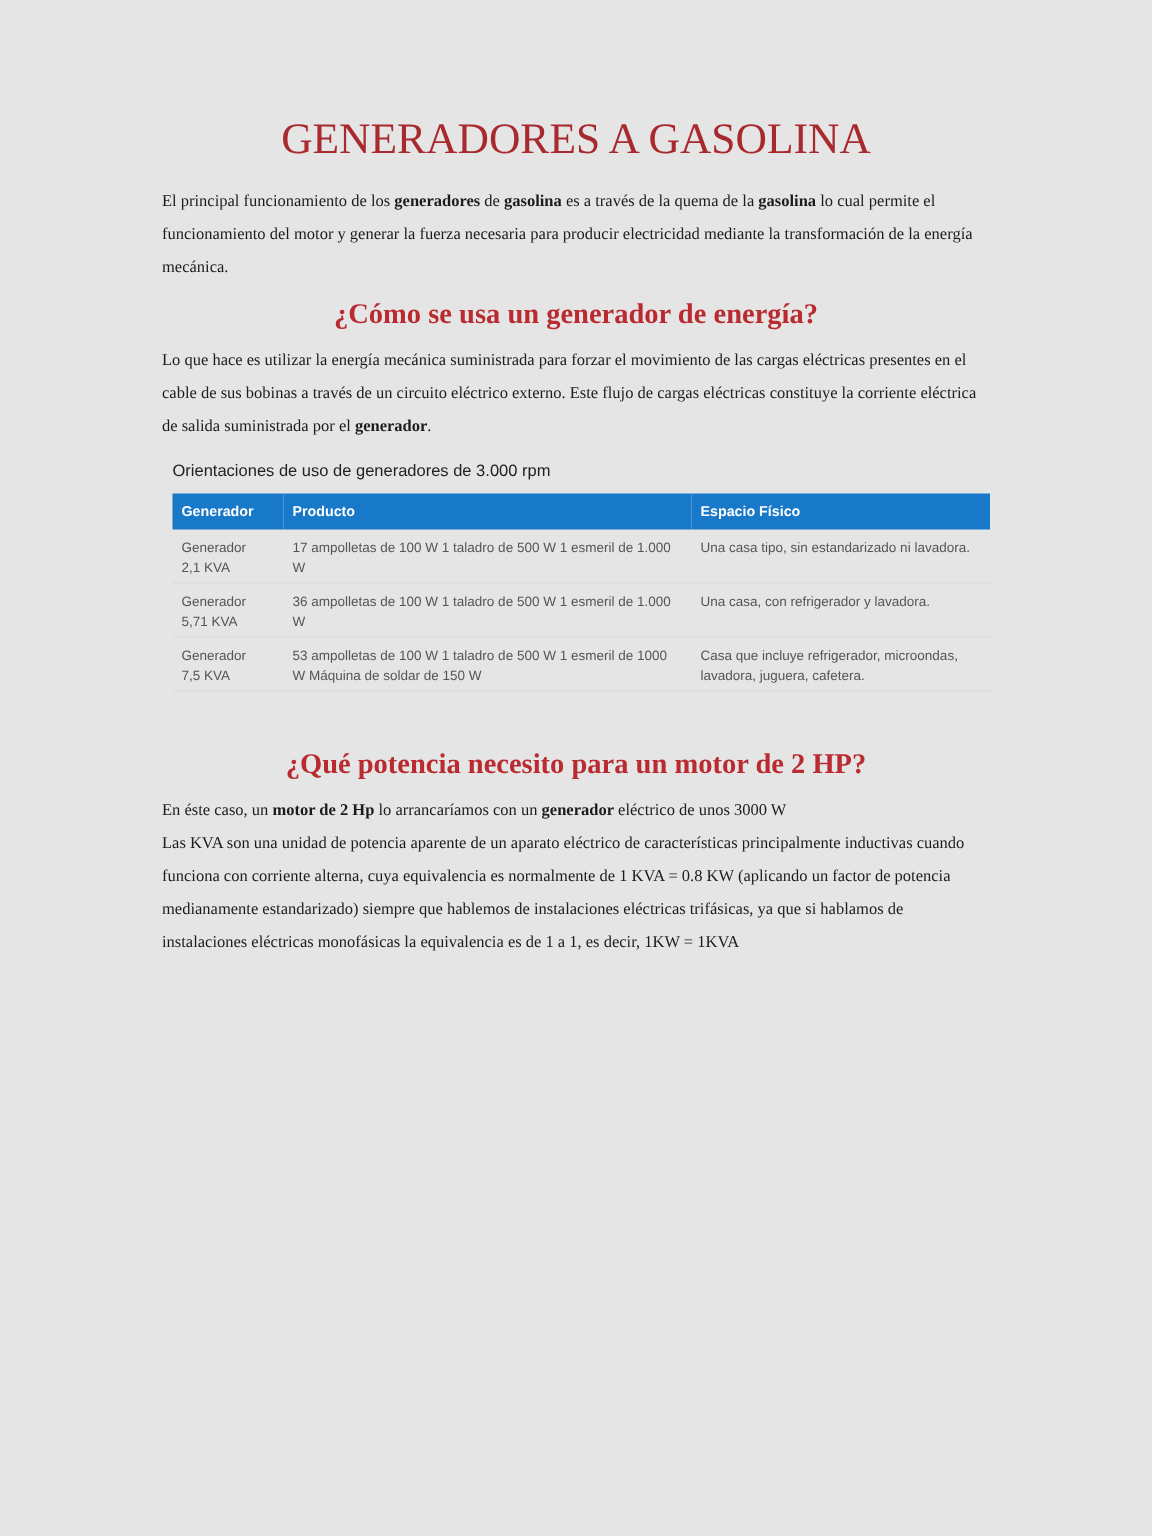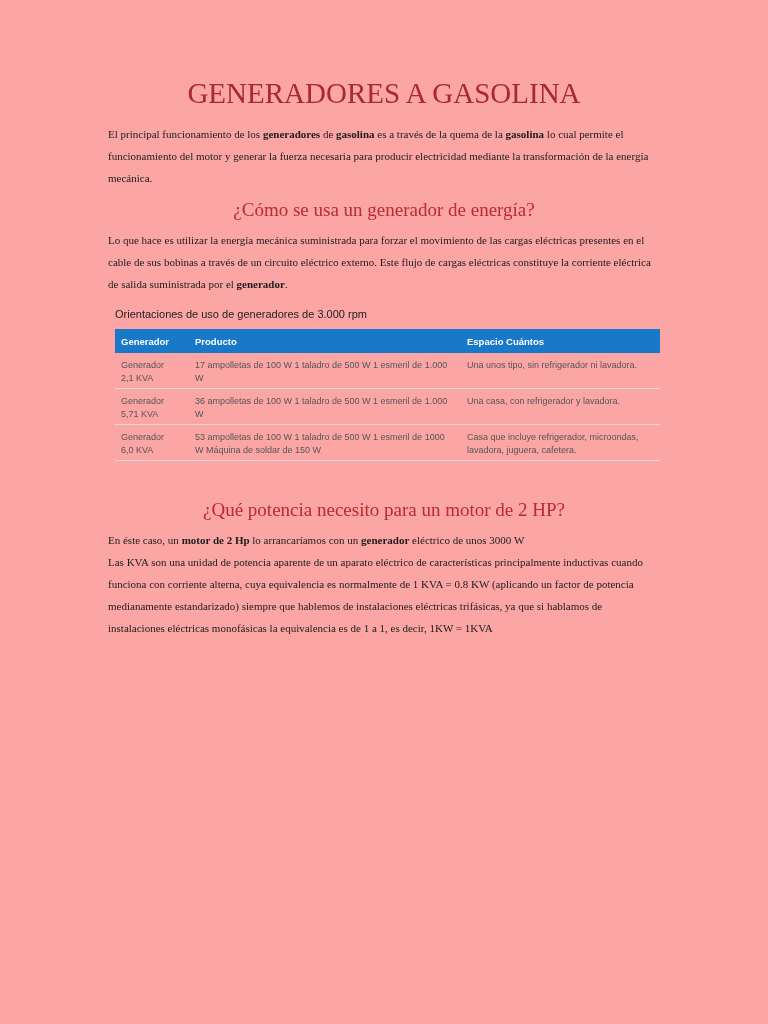--- a/index.html
+++ b/index.html
@@ -7,21 +7,21 @@
     --heading-red: #b92b30;
     --table-blue: #1779c8;
   }
   * { box-sizing: border-box; margin: 0; padding: 0; }
   html, body { background: #ffffff; }
   .page {
     position: relative;
     width: 768px;
     height: 1024px;
     margin: 0 auto;
-    background: #fca5a5;
+    background: #e5e5e5;
     overflow: hidden;
     font-family: "Liberation Serif", "DejaVu Serif", serif;
   }
   .content {
     padding: 76px 108px 0 108px;
   }
   h1.doc-title {
     font-family: "Liberation Serif", "DejaVu Serif", serif;
     font-weight: normal;
     font-size: 29px;
@@ -31,21 +31,21 @@
     margin: 0 0 13px 0;
   }
   p.body-para {
     font-size: 11px;
     line-height: 22px;
     color: #1c1c1c;
     margin: 0;
   }
   h2.section-heading {
     font-family: "Liberation Serif", "DejaVu Serif", serif;
-    font-weight: normal;
+    font-weight: bold;
     font-size: 19px;
     line-height: 26px;
     color: var(--heading-red);
     text-align: center;
     margin: 8px 0 6px 0;
   }
   h2.after-table { margin-top: 36px; }
   h2.tight { margin: 1px 0 4px 0; }
   .table-block {
     margin: 13px 0 0 7px;
@@ -104,36 +104,36 @@
       <table class="gen-table">
         <colgroup>
             <col class="c1">
             <col class="c2">
             <col class="c3">
           </colgroup>
         <thead>
           <tr>
               <th>Generador</th>
               <th>Producto</th>
-              <th>Espacio Cuántos</th>
+              <th>Espacio Físico</th>
             </tr>
         </thead>
         <tbody>
             <tr>
               <td>Generador 2,1 KVA</td>
               <td>17 ampolletas de 100 W 1 taladro de 500 W 1 esmeril de 1.000 W</td>
-              <td>Una unos tipo, sin refrigerador ni lavadora.</td>
+              <td>Una casa tipo, sin estandarizado ni lavadora.</td>
             </tr>
             <tr>
               <td>Generador 5,71 KVA</td>
               <td>36 ampolletas de 100 W 1 taladro de 500 W 1 esmeril de 1.000 W</td>
               <td>Una casa, con refrigerador y lavadora.</td>
             </tr>
             <tr>
-              <td>Generador 6,0 KVA</td>
+              <td>Generador 7,5 KVA</td>
               <td>53 ampolletas de 100 W 1 taladro de 500 W 1 esmeril de 1000 W Máquina de soldar de 150 W</td>
               <td>Casa que incluye refrigerador, microondas, lavadora, juguera, cafetera.</td>
             </tr>
           </tbody>
       </table>
     </div>
 
     <h2 class="section-heading after-table">¿Qué potencia necesito para un motor de 2 HP?</h2>
     <p class="body-para">En éste caso, un <b>motor de 2 Hp</b> lo arrancaríamos con un <b>generador</b> eléctrico de unos 3000 W</p>
 

